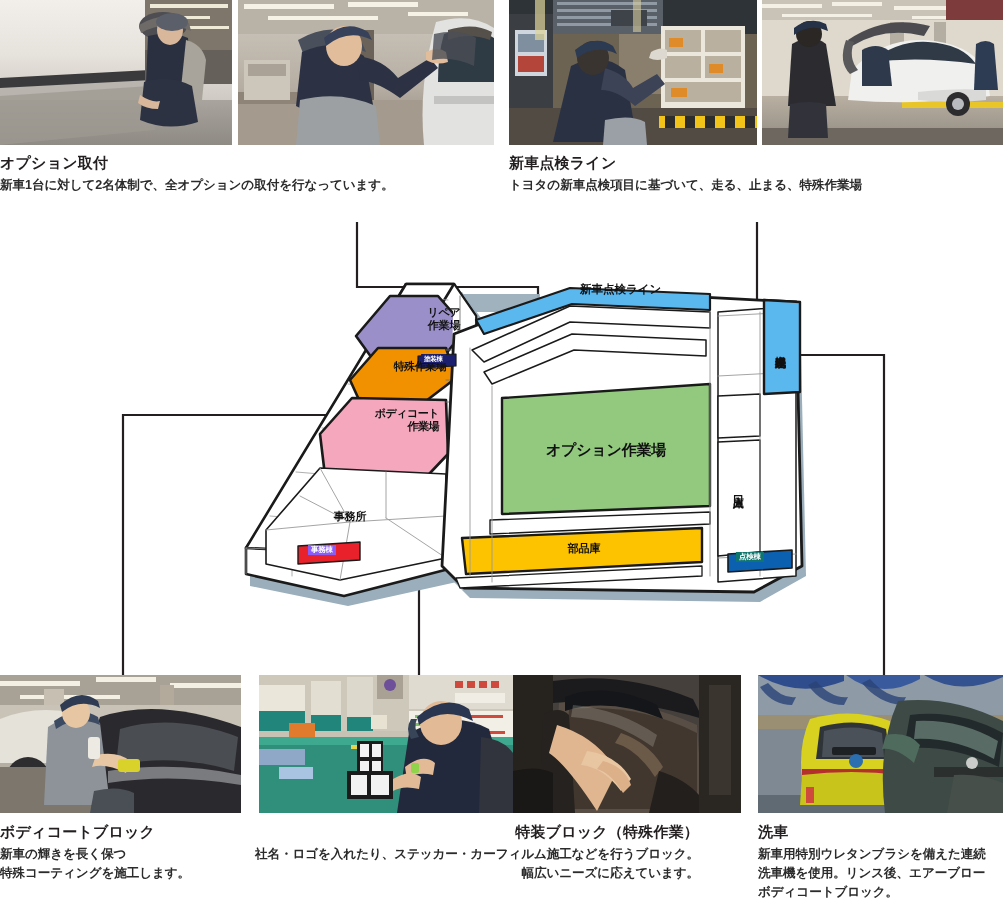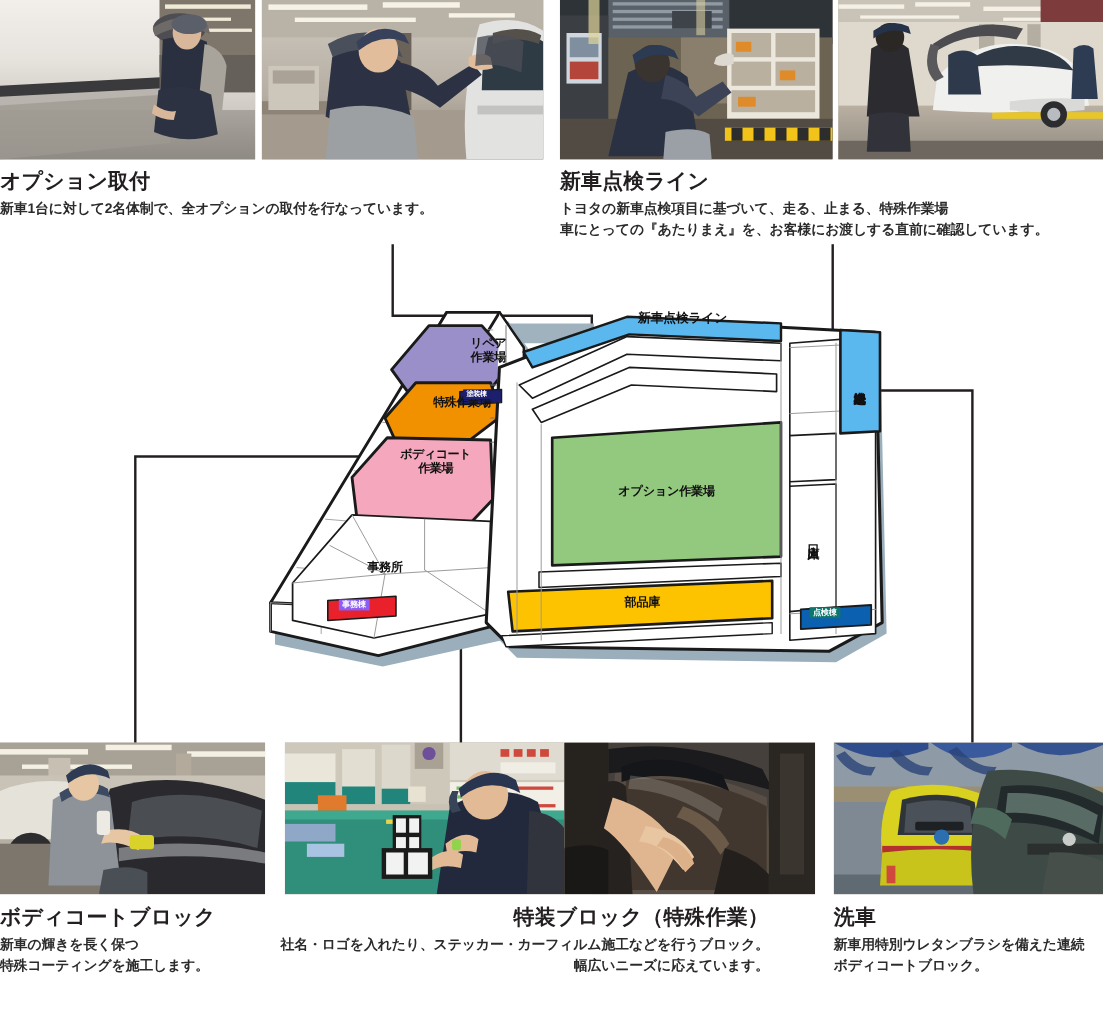--- a/index.html
+++ b/index.html
@@ -13,21 +13,21 @@
   }
   .stage{position:absolute;left:0;top:0;width:1003px;height:917px;}
 
   
   .photo{position:absolute;overflow:hidden;background:#b9b3ab;}
   .photo .ph-svg{display:block;width:100%;height:100%;}
 
   
   .cap{position:absolute;}
   .cap .cap-title{
-    font-size:19px;font-weight:bold;letter-spacing:.2px;
+    font-size:15px;font-weight:bold;letter-spacing:.2px;
     color:#231f20;line-height:1.25;margin:0 0 3px 0;white-space:nowrap;
   }
   .cap .cap-line{
     font-size:12.6px;font-weight:bold;color:#2b2b2b;
     line-height:1.52;white-space:nowrap;letter-spacing:-.1px;
   }
 
   
   .conn{position:absolute;left:0;top:0;width:1003px;height:917px;pointer-events:none;}
 
@@ -221,21 +221,20 @@
   </div>
 
   <div class="cap" style="left:0px;top:154px;">
     <div class="cap-title">オプション取付</div>
     <div class="cap-line">新車1台に対して2名体制で、全オプションの取付を行なっています。</div>
   </div>
 
   <div class="cap" style="left:509px;top:154px;">
     <div class="cap-title">新車点検ライン</div>
     <div class="cap-line">トヨタの新車点検項目に基づいて、走る、止まる、特殊作業場</div>
-    <div class="cap-line">車にとっての『あたりまえ』を、お客様にお渡しする直前に確認しています。</div>
   </div>
 
   <svg class="conn" viewBox="0 0 1003 917" xmlns="http://www.w3.org/2000/svg">
     <g fill="none" stroke="#231f20" stroke-width="2.2">
 
       <path d="M357,222 L357,287 L538,287 L538,408"></path>
 
       <path d="M757,222 L757,300"></path>
 
       <path d="M123,811 L123,415 L419,415"></path>
@@ -358,30 +357,30 @@
 
     <div class="dlabel" style="left:168px;top:30px;width:72px;">
       <div>リペア</div>
       <div>作業場</div>
     </div>
 
     <div class="dlabel tight" style="left:142px;top:84px;width:76px;">
       <div>特殊作業場</div>
     </div>
 
-    <div class="dlabel tight" style="left:113px;top:131px;width:86px;">
+    <div class="dlabel tight" style="left:113px;top:131px;width:86px;text-align:right;">
       <div>ボディコート</div>
       <div>作業場</div>
     </div>
 
     <div class="dlabel" style="left:80px;top:234px;width:60px;">
       <div>事務所</div>
     </div>
 
-    <div class="dlabel" style="left:278px;top:165px;width:176px;font-size:11px;">
+    <div class="dlabel" style="left:278px;top:165px;width:176px;font-size:15px;">
       <div>オプション作業場</div>
     </div>
 
     <div class="dlabel" style="left:296px;top:266px;width:96px;">
       <div>部品庫</div>
     </div>
 
     <div class="dlabel vert" style="left:534px;top:32px;height:80px;">
       <span>連続洗車機</span>
     </div>
@@ -560,16 +559,17 @@
 
   <div class="cap" style="left:255px;top:823px;text-align:right;">
     <div class="cap-title">特装ブロック（特殊作業）</div>
     <div class="cap-line">社名・ロゴを入れたり、ステッカー・カーフィルム施工などを行うブロック。</div>
     <div class="cap-line">幅広いニーズに応えています。</div>
   </div>
 
   <div class="cap" style="left:758px;top:823px;">
     <div class="cap-title">洗車</div>
     <div class="cap-line">新車用特別ウレタンブラシを備えた連続</div>
+    <div class="cap-line">洗車機を使用。リンス後、エアーブロー</div>
     <div class="cap-line">ボディコートブロック。</div>
   </div>
 
 </div>
 
 </body></html>

